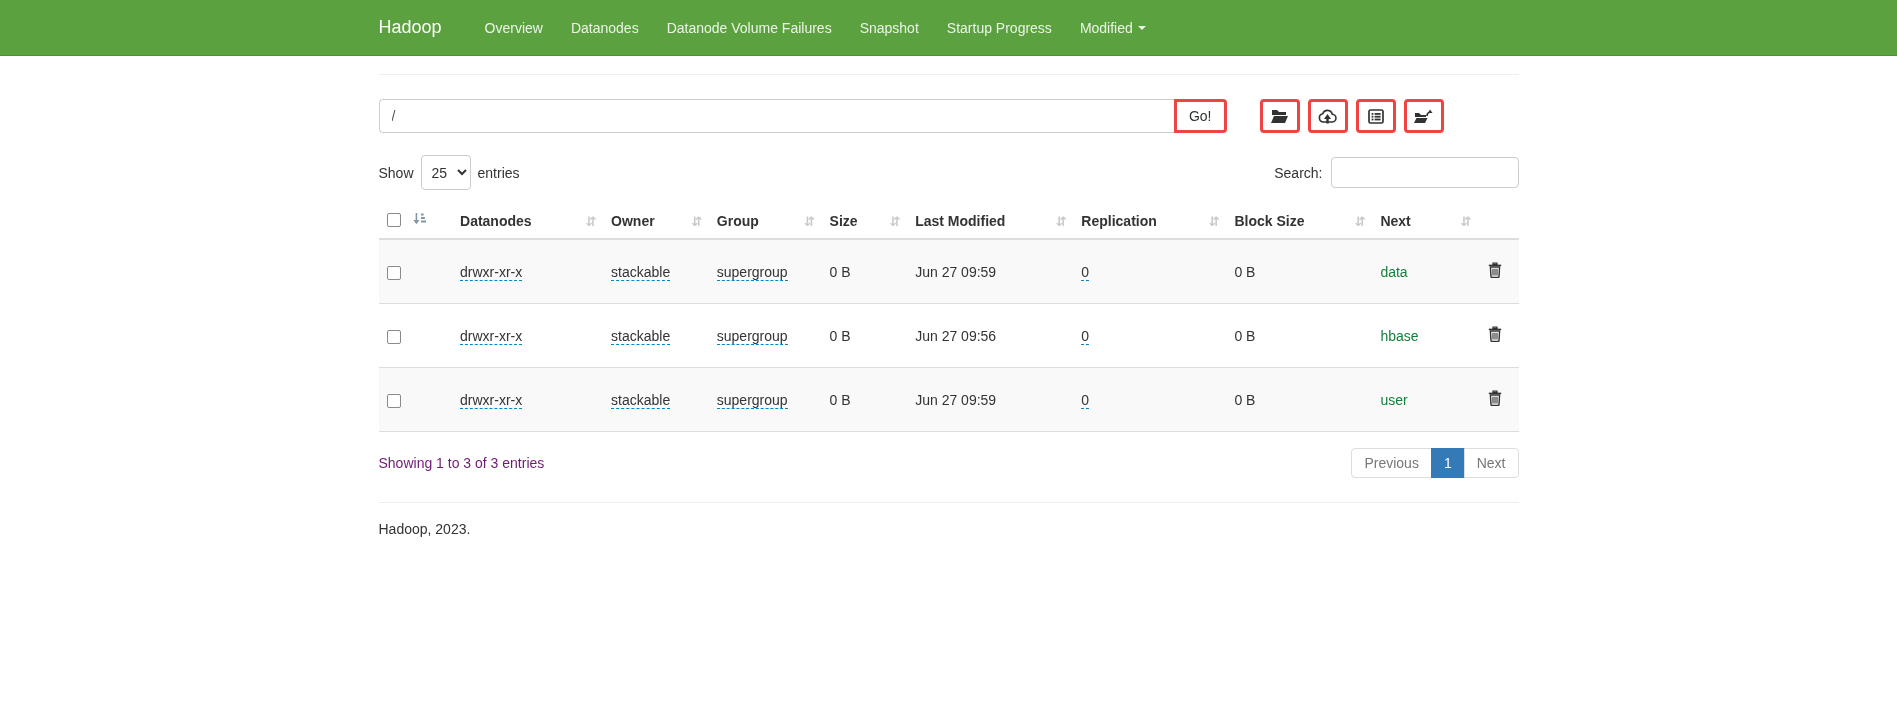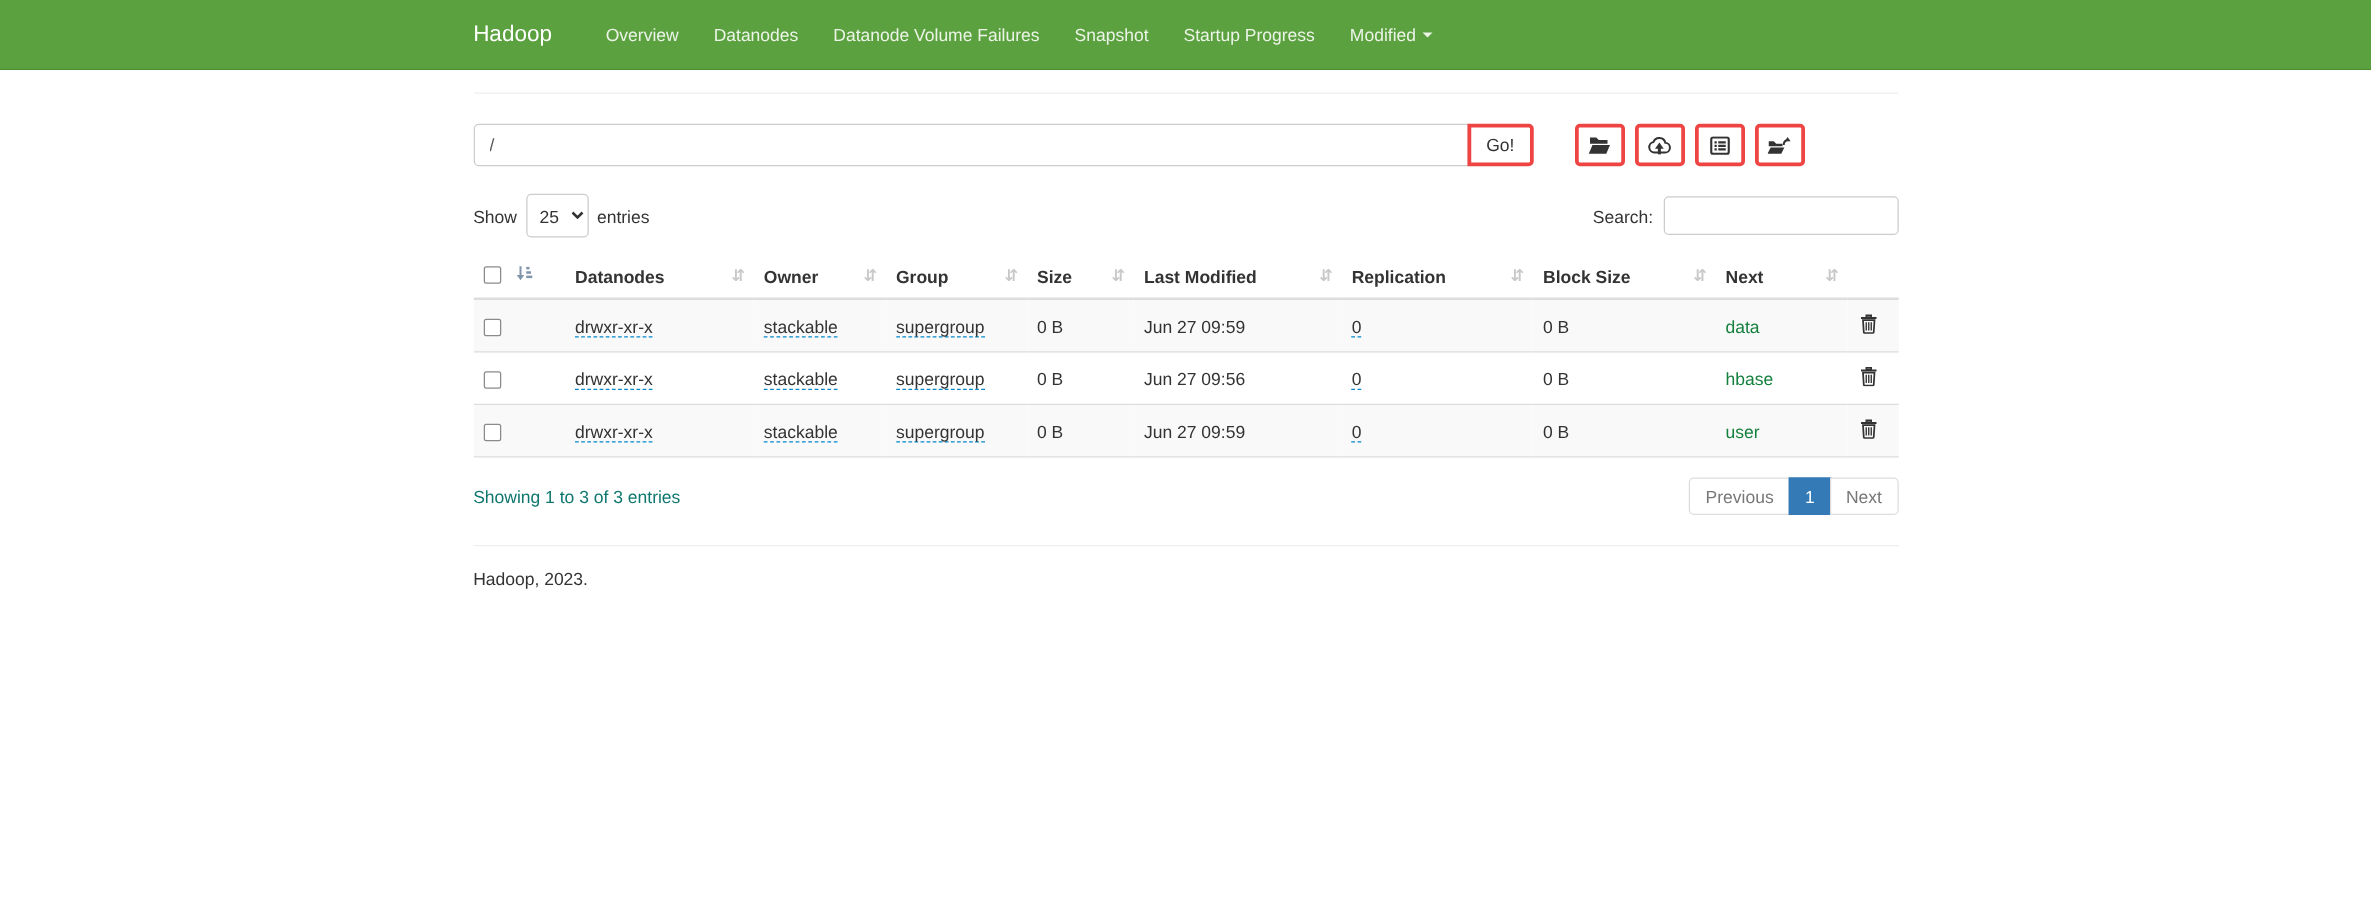--- a/index.html
+++ b/index.html
@@ -71,21 +71,21 @@
     width: 188px; height: 31px; border: 1px solid #ccc; border-radius: 4px;
     padding: 4px 8px; font-size: 14px; outline: none; font-family: inherit;
   }
 
   
   table.dir-table { width: 100%; border-collapse: collapse; margin-top: 14px; border-bottom: 1px solid #ddd; }
   .dir-table th {
     text-align: left; font-weight: bold; color: #333; padding: 8px 26px 8px 8px;
     border-bottom: 2px solid #ddd; position: relative; cursor: pointer; white-space: nowrap;
   }
-  .dir-table td { padding: 9px 8px; border-top: 1px solid #ddd; white-space: nowrap; }
+  .dir-table td { padding: 20px 8px; border-top: 1px solid #ddd; white-space: nowrap; }
   .dir-table tbody tr.odd { background: #f9f9f9; }
   .sort-icon {
     position: absolute; right: 8px; top: 50%; transform: translateY(-50%);
     color: #c9c9c9; font-size: 13px; letter-spacing: -1px;
   }
   .col-check { width: 60px; }
   .col-permission { width: 150px; }
   .col-owner { width: 105px; }
   .col-group { width: 112px; }
   .col-size { width: 85px; }
@@ -101,21 +101,21 @@
     background: #fff; cursor: pointer; margin: 0; vertical-align: middle;
   }
   .th-check-wrap { display: inline-flex; align-items: center; gap: 12px; }
 
   .editable { border-bottom: 1px dashed #0088cc; cursor: pointer; }
   a.dir-link { color: #15803d; text-decoration: none; cursor: pointer; text-align: right; }
   .trash-btn { background: none; border: none; cursor: pointer; padding: 2px; }
 
   
   .table-footer { display: flex; justify-content: space-between; align-items: center; margin-top: 16px; }
-  .dt-info { color: #0f766e; }
+  .dt-info { color: #701a75; }
   .pagination { display: flex; list-style: none; margin: 0; padding: 0; }
   .pagination a {
     display: block; padding: 6px 12px; border: 1px solid #ddd; margin-left: -1px;
     color: #777; text-decoration: none; cursor: pointer; background: #fff;
   }
   .pagination li:first-child a { border-radius: 4px 0 0 4px; margin-left: 0; }
   .pagination li:last-child a { border-radius: 0 4px 4px 0; }
   .pagination li.active a { background: #337ab7; border-color: #337ab7; color: #fff; }
 
   

